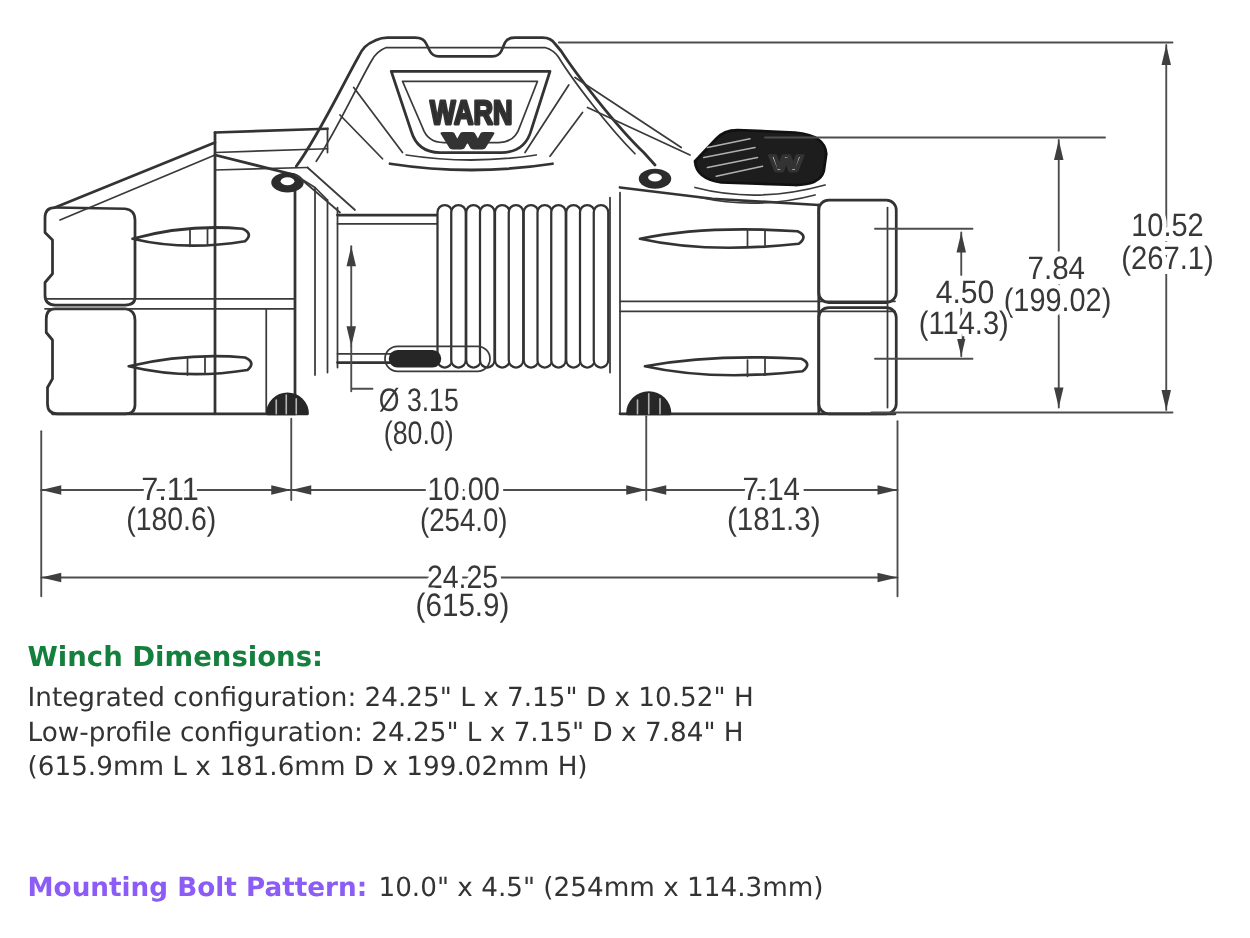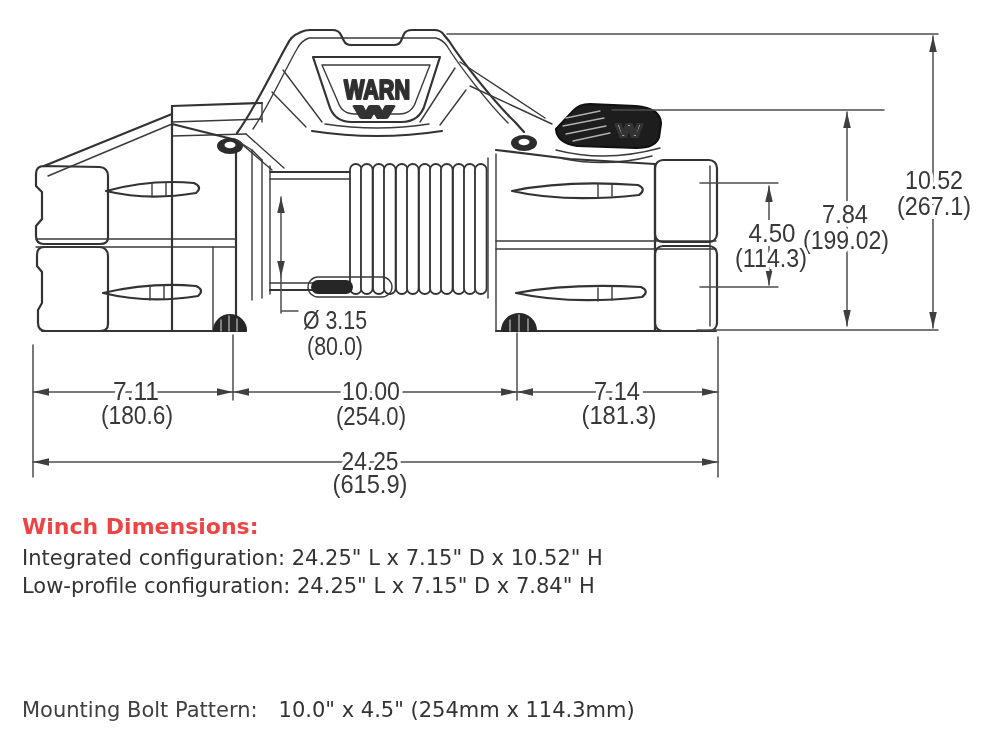--- a/index.html
+++ b/index.html
@@ -13,24 +13,24 @@
   .ah{fill:#3f3f3f;stroke:none;}
   .dimtxt{font-family:"Liberation Sans",sans-serif;font-size:26px;fill:#383838;
           text-anchor:middle;paint-order:stroke;stroke:#fff;stroke-width:8px;}
   .brandtxt{font-family:"Liberation Sans",sans-serif;font-weight:bold;fill:#2b2b2b;
             text-anchor:middle;}
   .clutchtxt{font-family:"Liberation Sans",sans-serif;font-weight:bold;fill:#ffffff;
              text-anchor:middle;}
   .whiteln{stroke:#fff;stroke-width:1.3;opacity:.65;fill:none;}
   .darkfill{fill:#272727;stroke:#272727;}
   .specs{position:absolute;left:22px;top:514px;width:950px;color:#333;}
-  .specs-heading{font-size:22px;font-weight:bold;color:#ef4444;margin:0 0 6px 0;}
+  .specs-heading{font-size:22px;font-weight:bold;color:#15803d;margin:0 0 6px 0;}
   .spec-line{font-size:21px;line-height:27.5px;}
   .mounting{position:absolute;left:22px;top:698px;font-size:21px;color:#333;}
-  .mounting-label{font-weight:normal;color:#404040;margin-right:21px;}
+  .mounting-label{font-weight:bold;color:#8b5cf6;margin-right:9px;}
 </style>
 </head>
 <body>
 
 <div class="page">
 
 <svg width="1000" height="512" viewBox="0 0 1000 512">
 
   <g class="ln">
 
@@ -199,19 +199,20 @@
       <text class="dimtxt" x="370" y="470" textLength="57" lengthAdjust="spacingAndGlyphs">24.25</text>
       <text class="dimtxt" x="370" y="493" textLength="75" lengthAdjust="spacingAndGlyphs">(615.9)</text>
     </g>
   </g>
 </svg>
 
   <div class="specs">
     <div class="specs-heading">Winch Dimensions:</div>
     <div class="spec-line">Integrated configuration: 24.25" L x 7.15" D x 10.52" H</div>
     <div class="spec-line">Low-profile configuration: 24.25" L x 7.15" D x 7.84" H</div>
+    <div class="spec-line">(615.9mm L x 181.6mm D x 199.02mm H)</div>
   </div>
 
   <div class="mounting">
     <span class="mounting-label">Mounting Bolt Pattern:</span><span>10.0" x 4.5" (254mm x 114.3mm)</span>
   </div>
 
 </div>
 
 </body></html>

